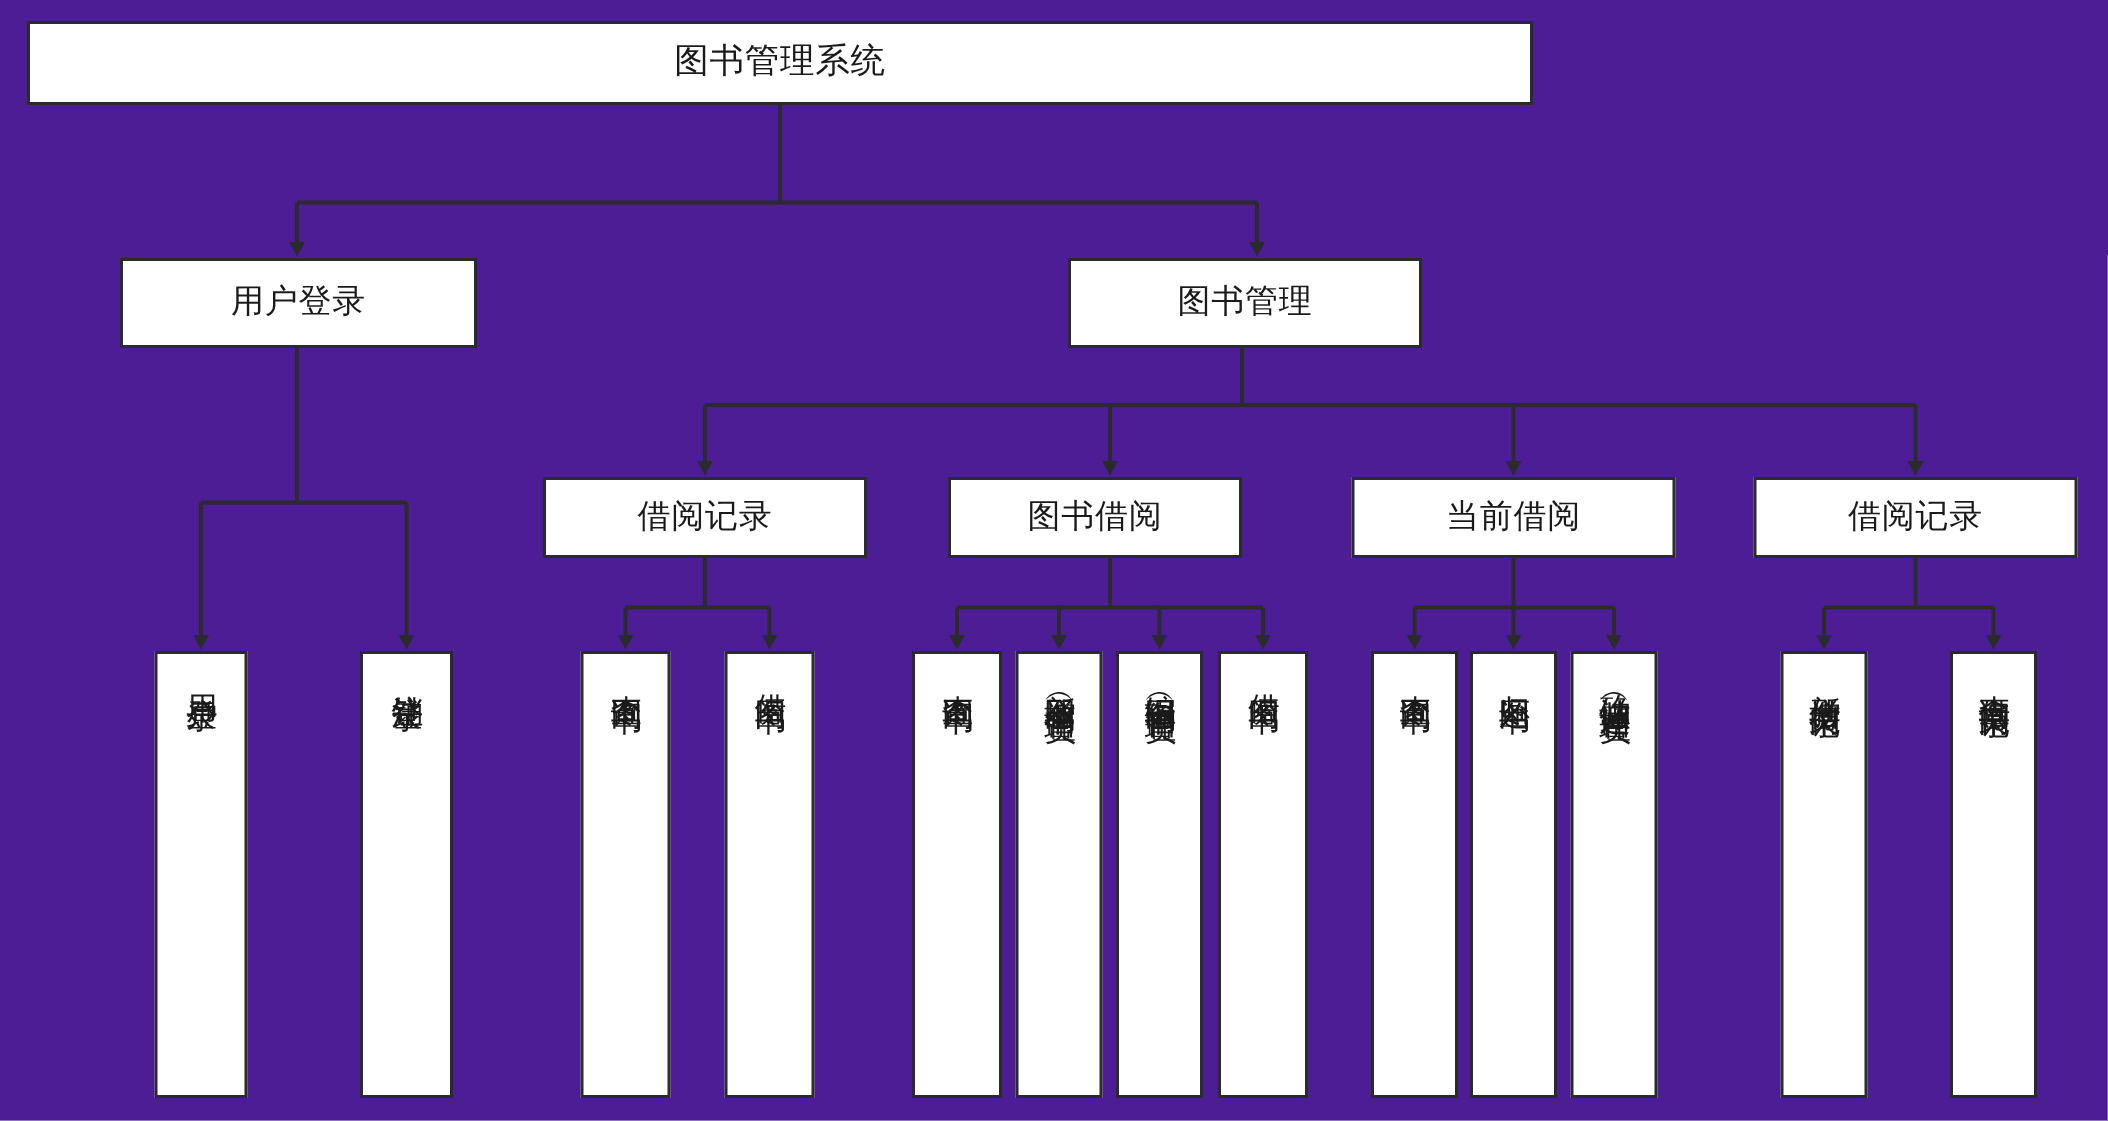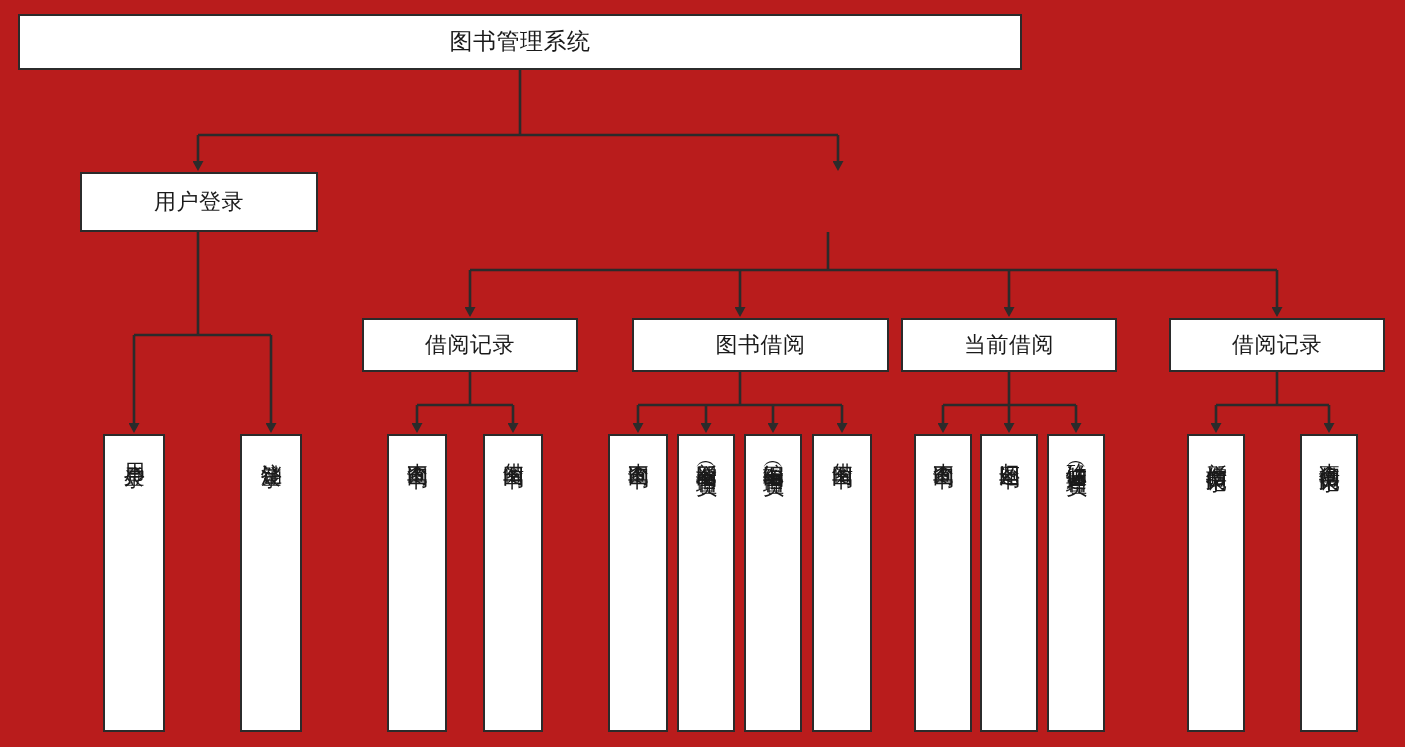--- a/index.html
+++ b/index.html
@@ -10,21 +10,21 @@
   body {
     width: 1405px;
     height: 747px;
     font-family: "DejaVu Sans", "Liberation Sans", sans-serif;
     overflow: hidden;
   }
   #diagram-root {
     position: relative;
     width: 1405px;
     height: 747px;
-    background: #b91c1c;
+    background: #4c1d95;
   }
   svg.connectors {
     position: absolute;
     left: 0;
     top: 0;
     width: 1405px;
     height: 747px;
     pointer-events: none;
   }
   .node {
@@ -125,25 +125,28 @@
     </g>
   </svg>
 
   <div class="node horiz root" style="left:18px; top:14px; width:1004px; height:56px;">
     <span class="label">图书管理系统</span>
   </div>
 
   <div class="node horiz" style="left:80px; top:172px; width:238px; height:60px;">
     <span class="label">用户登录</span>
   </div>
+  <div class="node horiz" style="left:712px; top:172px; width:236px; height:60px;">
+    <span class="label">图书管理</span>
+  </div>
 
   <div class="node horiz" style="left:362px; top:318px; width:216px; height:54px;">
     <span class="label">借阅记录</span>
   </div>
-  <div class="node horiz" style="left:632px; top:318px; width:257px; height:54px;">
+  <div class="node horiz" style="left:632px; top:318px; width:196px; height:54px;">
     <span class="label">图书借阅</span>
   </div>
   <div class="node horiz" style="left:1169px; top:318px; width:216px; height:54px;">
     <span class="label">借阅记录</span>
   </div>
   <div class="node horiz" style="left:901px; top:318px; width:216px; height:54px;">
     <span class="label">当前借阅</span>
   </div>
 
   <div class="node vert" style="left:103px; top:434px; width:62px; height:298px;">

